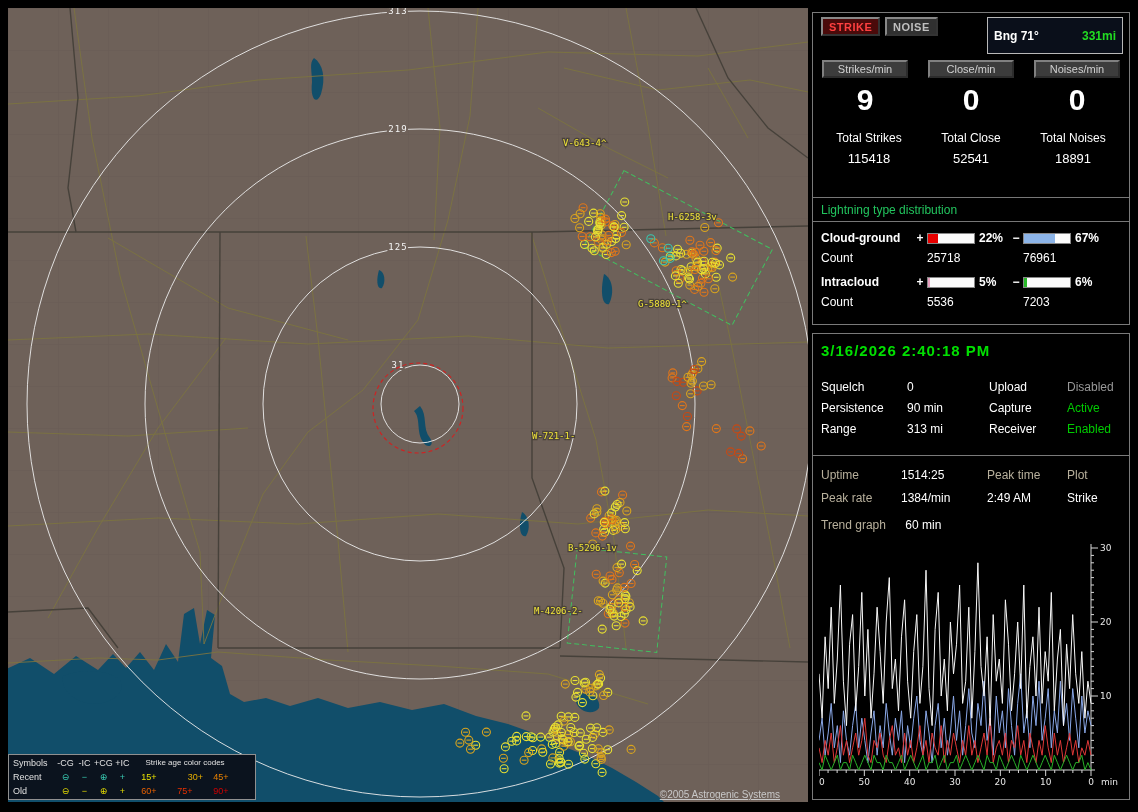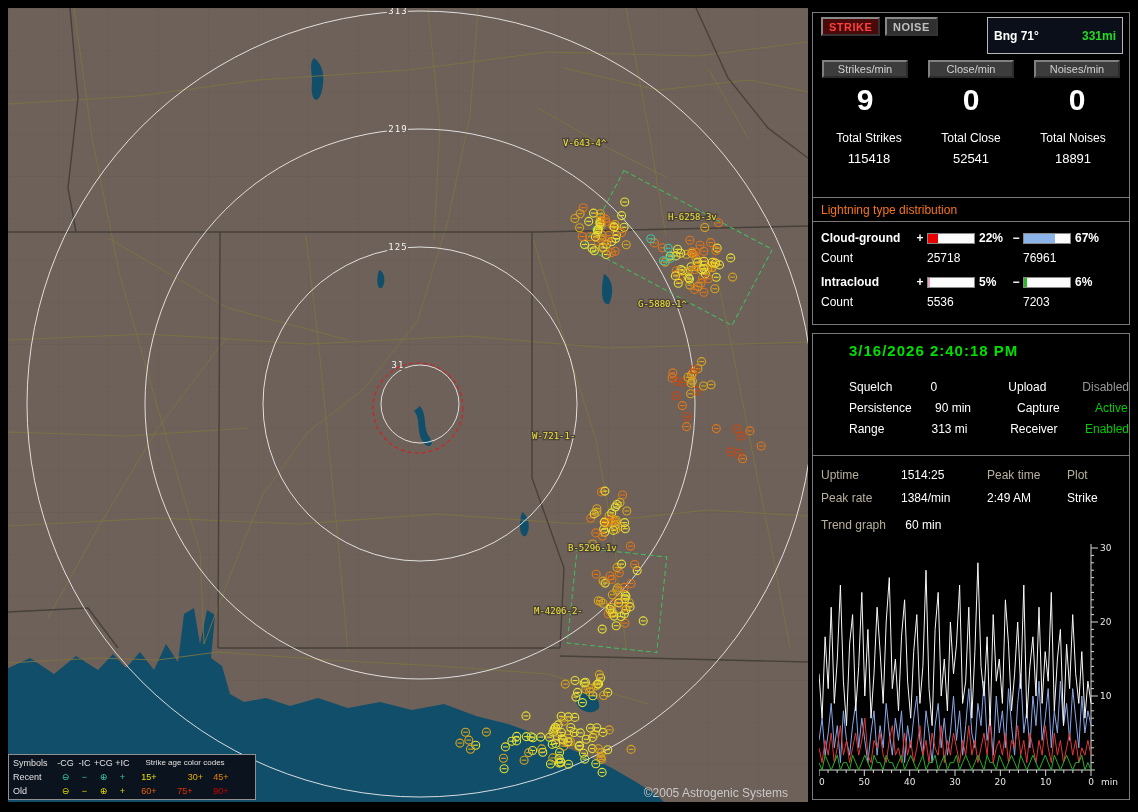--- a/index.html
+++ b/index.html
@@ -10,26 +10,26 @@
   
   .map{position:absolute;left:8px;top:8px;width:800px;height:794px;background:#6e6159;overflow:hidden;}
   .map svg{position:absolute;left:0;top:0;display:block;}
   .cell-label{font:9px "DejaVu Sans Mono",monospace;fill:#f0e438;paint-order:stroke;stroke:#4a423a;stroke-width:2.5px;}
   .ring-label{font:9px "DejaVu Sans Mono",monospace;fill:#f4f4f4;paint-order:stroke;stroke:#6e6159;stroke-width:4px;letter-spacing:1px;}
   .legend{position:absolute;left:0;bottom:2px;width:248px;background:#0b131e;border:1px solid #909090;
           font-size:9px;color:#e0e0e0;}
   .legend-grid{display:grid;grid-template-columns:44px 21px 17px 21px 17px 36px 36px 36px;line-height:14px;padding:1px 2px;}
   .legend-grid span{text-align:center;white-space:nowrap;}
   .legend-grid .lab{text-align:left;padding-left:2px;}
-  .copyright{position:absolute;right:20px;bottom:2px;font-size:12px;color:#c8c8c8;}
+  .copyright{position:absolute;right:28px;bottom:2px;font-size:10px;color:#c8c8c8;text-decoration:underline;}
 
   
   .panel{position:absolute;left:812px;width:318px;background:#000;border:1px solid #7a7a7a;}
   .p1{top:12px;height:313px;}
-  .p2{top:333px;height:142px;padding-left:28px;}
+  .p2{top:333px;height:142px;}
   .p3{top:455px;height:345px;}
 
   .btn{position:absolute;top:4px;height:19px;font-family:inherit;font-size:11px;font-weight:bold;
        letter-spacing:.5px;border:2px outset #888;padding:0 6px;cursor:pointer;}
   .btn.strike{left:8px;background:#4a0a0a;color:#ff4040;}
   .btn.noise{left:72px;background:#303030;color:#c0c0c0;}
   .bng{position:absolute;right:6px;top:4px;width:136px;height:37px;border:1px solid #b8b8b8;background:#0a0f1a;
        display:flex;justify-content:space-between;align-items:center;padding:0 6px;font-size:12px;font-weight:bold;}
   .bng-mi{color:#22dd22;}
 
@@ -38,21 +38,21 @@
   .rate-btn{width:86px;height:18px;background:#3c3c3c;color:#d0d0d0;border:2px outset #808080;
             font-family:inherit;font-size:11px;padding:0;cursor:pointer;}
   .rate-num{font-size:30px;font-weight:bold;color:#fff;margin-top:5px;}
 
   .totals{position:absolute;top:118px;left:0;right:0;display:flex;justify-content:space-between;padding:0 8px;}
   .tot-col{width:96px;text-align:center;}
   .tot-label{font-size:12px;}
   .tot-val{font-size:13px;margin-top:6px;}
 
   .dist-hr{position:absolute;top:184px;left:0;right:0;border-top:1px solid #777;}
-  .dist-title{position:absolute;top:190px;left:8px;font-size:12px;color:#f97316;}
+  .dist-title{position:absolute;top:190px;left:8px;font-size:12px;color:#22c55e;}
   .dist-hr2{position:absolute;top:208px;left:0;right:0;border-top:1px solid #777;}
   #dist-rows{position:absolute;top:210px;left:0;right:0;}
   .dist-row{display:flex;align-items:center;padding-left:8px;font-size:12px;margin-top:8px;}
   .d-label{width:92px;font-weight:bold;}
   .d-sign{width:14px;text-align:center;font-weight:bold;}
   .d-bar{width:48px;height:11px;background:#fcfcfc;border:1px solid #888;overflow:hidden;display:flex;}
   .d-fill{height:100%;}
   .d-pct{width:34px;font-weight:bold;padding-left:4px;}
   .count-row{display:flex;padding-left:8px;font-size:12px;margin:6px 0 10px;}
   .c-label{width:106px;}

